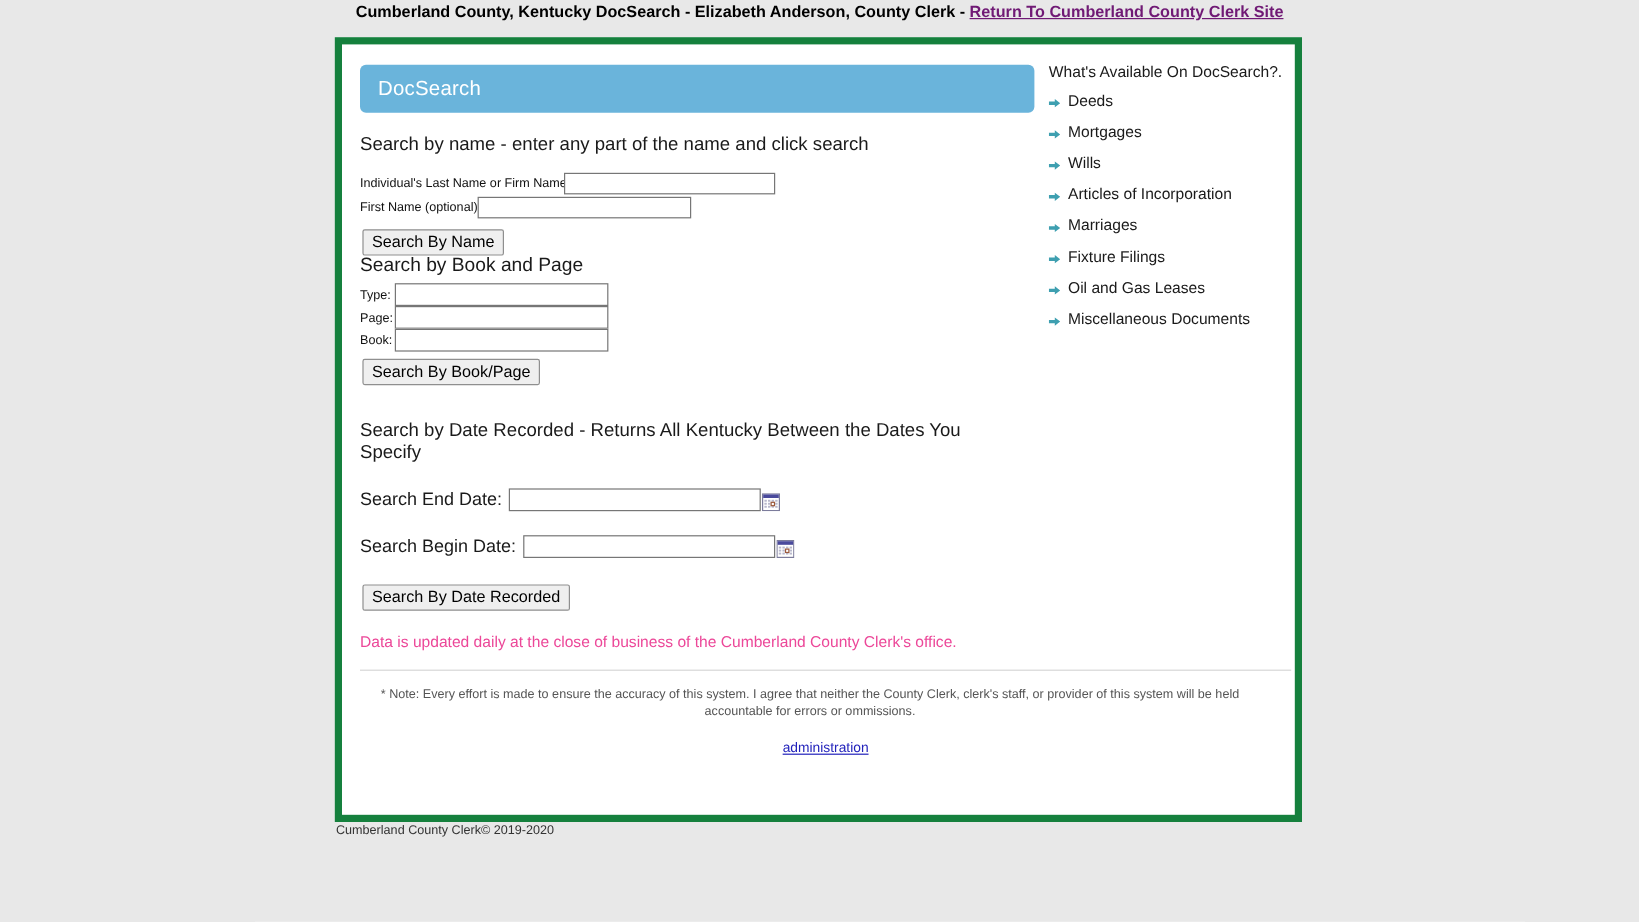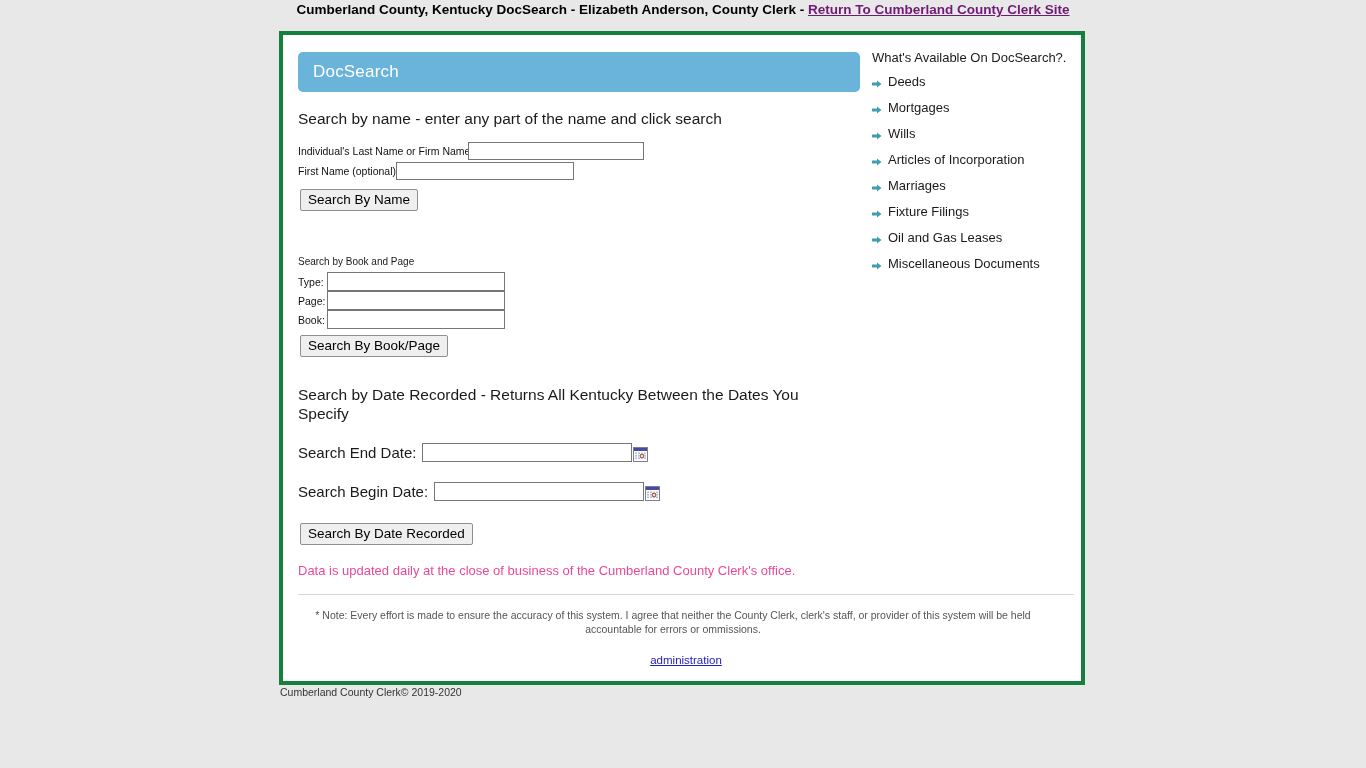--- a/index.html
+++ b/index.html
@@ -36,21 +36,21 @@
   }
 
   
   .card {
     position: absolute;
     left: 279px;
     top: 31px;
     width: 806px;
     height: 654px;
     background: #ffffff;
-    border: 4px solid #15803d;
+    border: 6px solid #15803d;
     box-sizing: border-box;
   }
 
   
   .left-col {
     position: absolute;
     left: 15px;
     top: 17px;
     width: 580px;
   }
@@ -111,23 +111,22 @@
     border-radius: 2px;
     padding: 2px 7px 3px 7px;
     color: #000;
     cursor: pointer;
     line-height: 15px;
   }
   .btn-name { margin-top: 7px; margin-left: 2px; }
 
   
   .bp-title {
-    font-size: 10px;
-    color: #1a1a1a;
-    margin-top: 45px;
+    font-size: 16px;
+    color: #1a1a1a;
   }
   .bp-form { margin-top: 5px; }
   .bp-row {
     display: flex;
     align-items: center;
   }
   .bp-row .lbl {
     width: 29px;
     font-size: 10.5px;
     color: #111;

